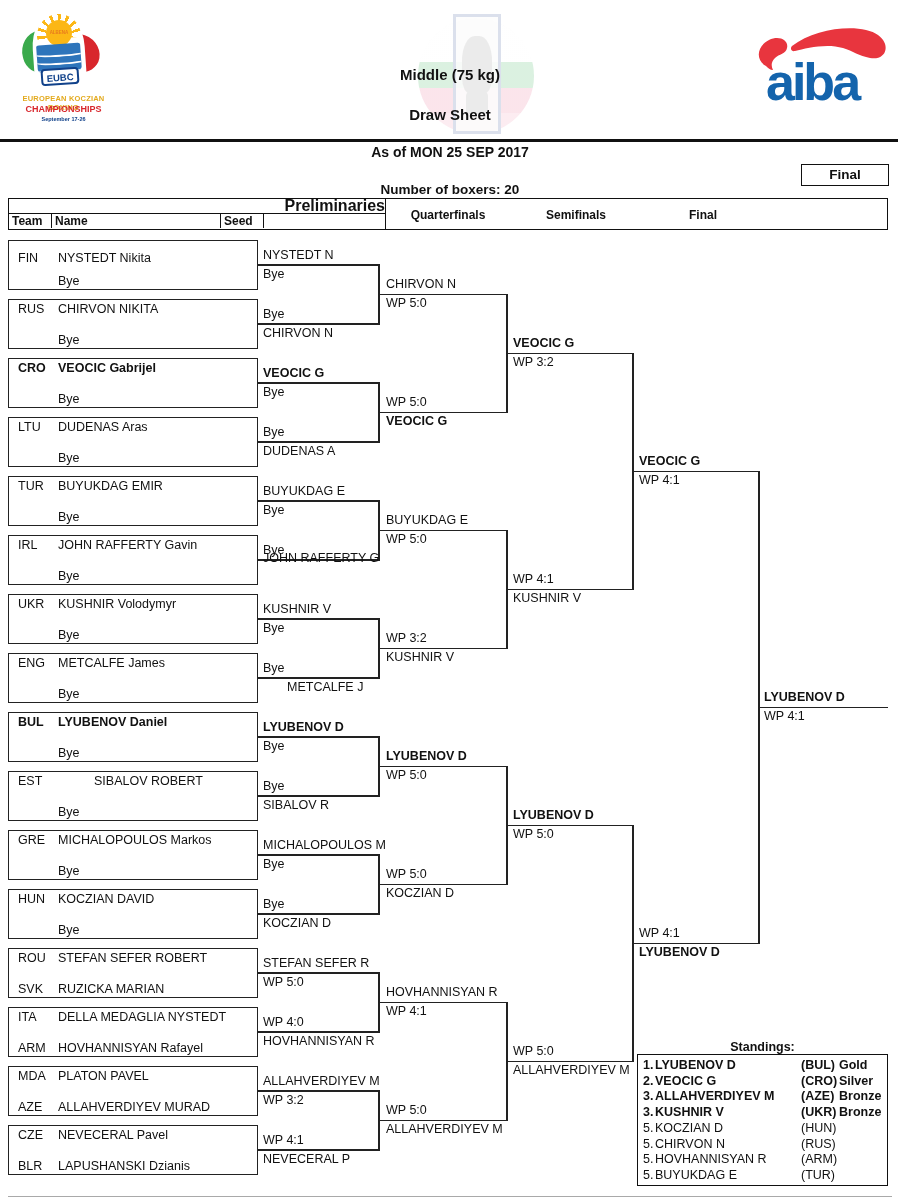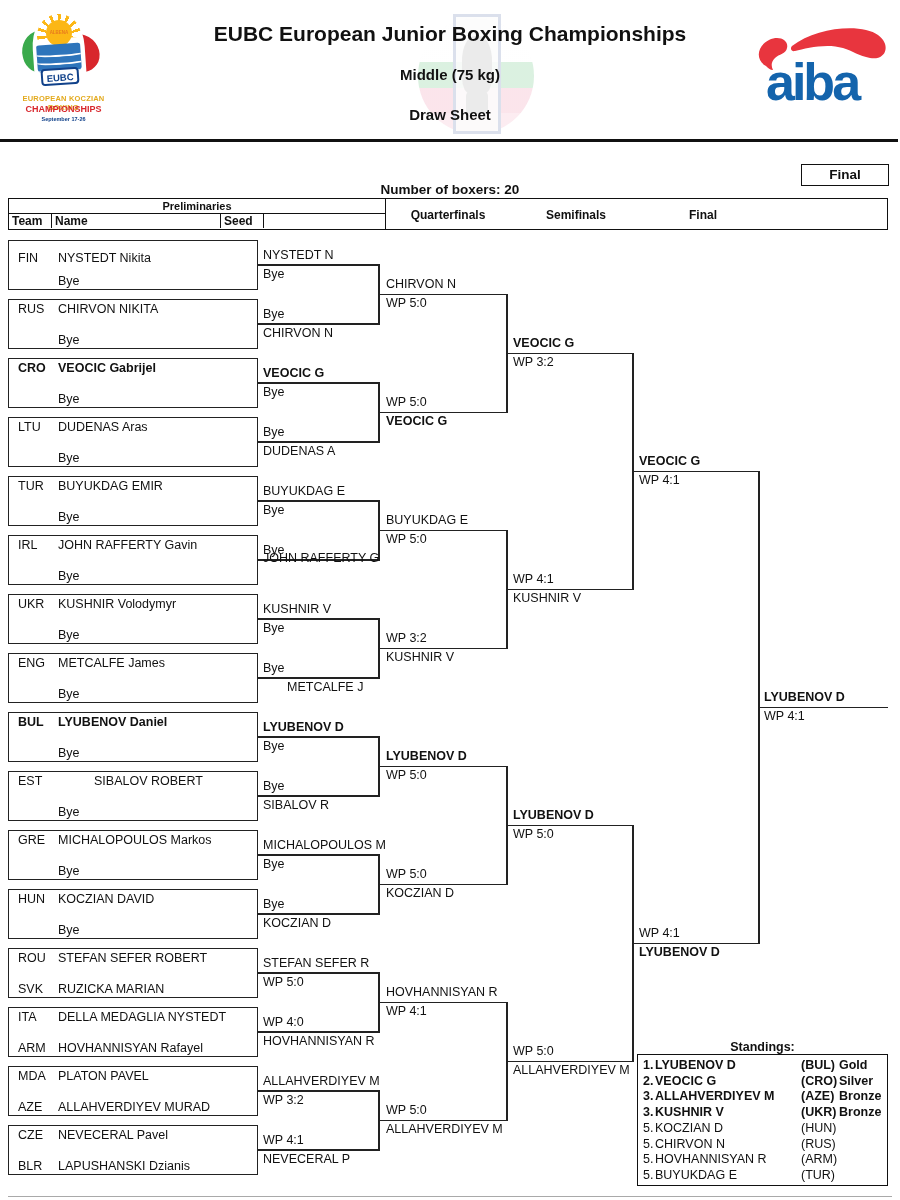--- a/index.html
+++ b/index.html
@@ -13,21 +13,21 @@
   .rule{top:139px;left:0;width:898px;height:2.5px;background:#111}
   .t-asof{top:144px;font-size:14px;font-weight:bold}
   .finalbox{top:164px;left:801px;width:86px;height:20px;border:1.6px solid #111;
             font-size:13.5px;font-weight:bold;text-align:center;line-height:20px}
   .t-nb{top:182px;font-size:13.5px;font-weight:bold}
 
   
   .thead{top:198px;left:8px;width:880px;height:32px;border:1.6px solid #111;box-sizing:border-box}
   .th-left{position:absolute;left:0;top:0;width:377px;height:100%;border-right:1.6px solid #111;box-sizing:border-box}
   .th-prelim{position:absolute;top:0;left:0;width:100%;height:15px;border-bottom:1.4px solid #111;
-             text-align:center;font-weight:bold;font-size:11px;line-height:14px;box-sizing:border-box}
+             text-align:right;font-weight:bold;font-size:16px;line-height:14px;box-sizing:border-box}
   .th-cell{position:absolute;top:15px;height:14px;font-size:12px;font-weight:bold;line-height:14px;
            border-right:1.4px solid #111;box-sizing:border-box;padding-left:3px}
   .th-right{position:absolute;left:377px;top:0;right:0;height:100%}
   .th-span{position:absolute;top:9px;font-size:12px;font-weight:bold;transform:translateX(-50%);white-space:nowrap}
 
   
   .bl-h{position:absolute;height:1.6px;background:#222}
   .bl-v{position:absolute;width:1.6px;background:#222}
   .bl-lbl{position:absolute;font-size:12.5px;line-height:13px;white-space:nowrap;z-index:1}
   .b{font-weight:bold}
@@ -108,24 +108,24 @@
   </div>
 
   <div class="abs aiba">
     <svg width="145" height="60" viewBox="0 0 145 60">
       <path d="M16 44 C5 38 7 24 19 18 C29 13 39 18 37 26 C36 32 29 32 25 36 C21 40 21 44 23 48 C20 48 18 46 16 44 Z" fill="#e8353e"></path>
       <path d="M42 24 C66 5 112 1 128 13 C141 22 137 39 120 36 C109 34 103 29 93 26 C77 21 56 26 45 29 C41 30 40 26 42 24 Z" fill="#e8353e"></path>
     </svg>
     <div class="aiba-txt">aiba</div>
   </div>
 
-  <div class="abs ctr t-title">EUBC European Junior Boxing Championships</div>
   <div class="abs ctr t-wc">Middle (75 kg)</div>
   <div class="abs ctr t-ds">Draw Sheet</div>
   <div class="abs rule"></div>
+  <div class="abs ctr t-asof">As of MON 25 SEP 2017</div>
   <div class="abs finalbox">Final</div>
   <div class="abs ctr t-nb">Number of boxers: 20</div>
 
   <div class="abs thead">
     <div class="th-left">
       <div class="th-prelim">Preliminaries</div>
       <div class="th-cell" style="left:0;width:43px">Team</div>
       <div class="th-cell" style="left:43px;width:169px">Name</div>
       <div class="th-cell" style="left:212px;width:43px">Seed</div>
       <div class="th-cell" style="left:255px;width:122px;border-right:none"></div>

